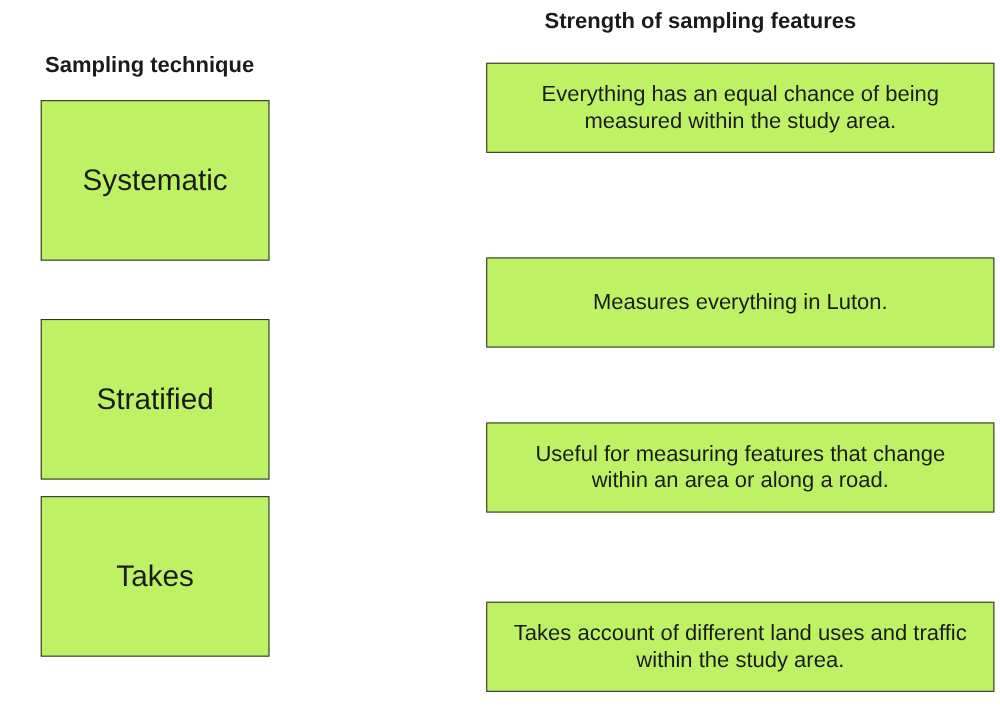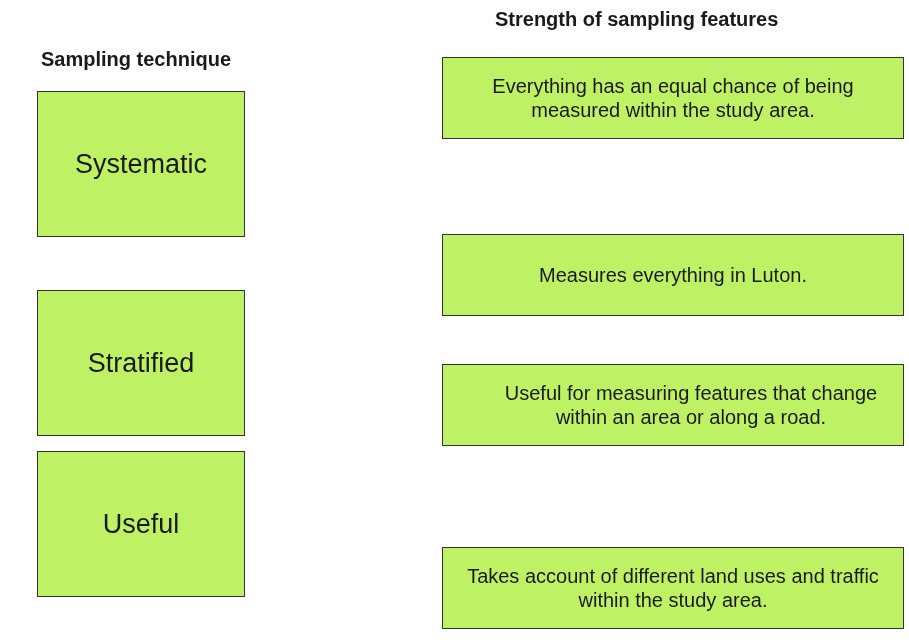--- a/index.html
+++ b/index.html
@@ -17,27 +17,27 @@
 <div class="heading" style="left:41px;margin-top:40px;">Sampling technique</div>
 <div class="heading" style="left:495px;">Strength of sampling features</div>
 
 <div class="box left" style="top:91px;">
   <span>Systematic</span>
 </div>
 <div class="box left" style="top:270px;margin-top:20px;">
   <span>Stratified</span>
 </div>
 <div class="box left" style="top:451px;">
-  <span>Useful</span>
+  <span>Takes</span>
 </div>
 
 <div class="box right" style="top:57px;">
   <span style="max-width:420px;">Everything has an equal chance of being measured within the study area.</span>
 </div>
 <div class="box right" style="top:234px;">
   <span>Measures everything in Luton.</span>
 </div>
-<div class="box right" style="top:364px;justify-content:flex-end;">
+<div class="box right" style="top:384px;">
   <span style="max-width:420px;">Useful for measuring features that change within an area or along a road.</span>
 </div>
 <div class="box right" style="top:547px;">
   <span style="max-width:458px;">Takes account of different land uses and traffic within the study area.</span>
 </div>
 
 </body></html>

